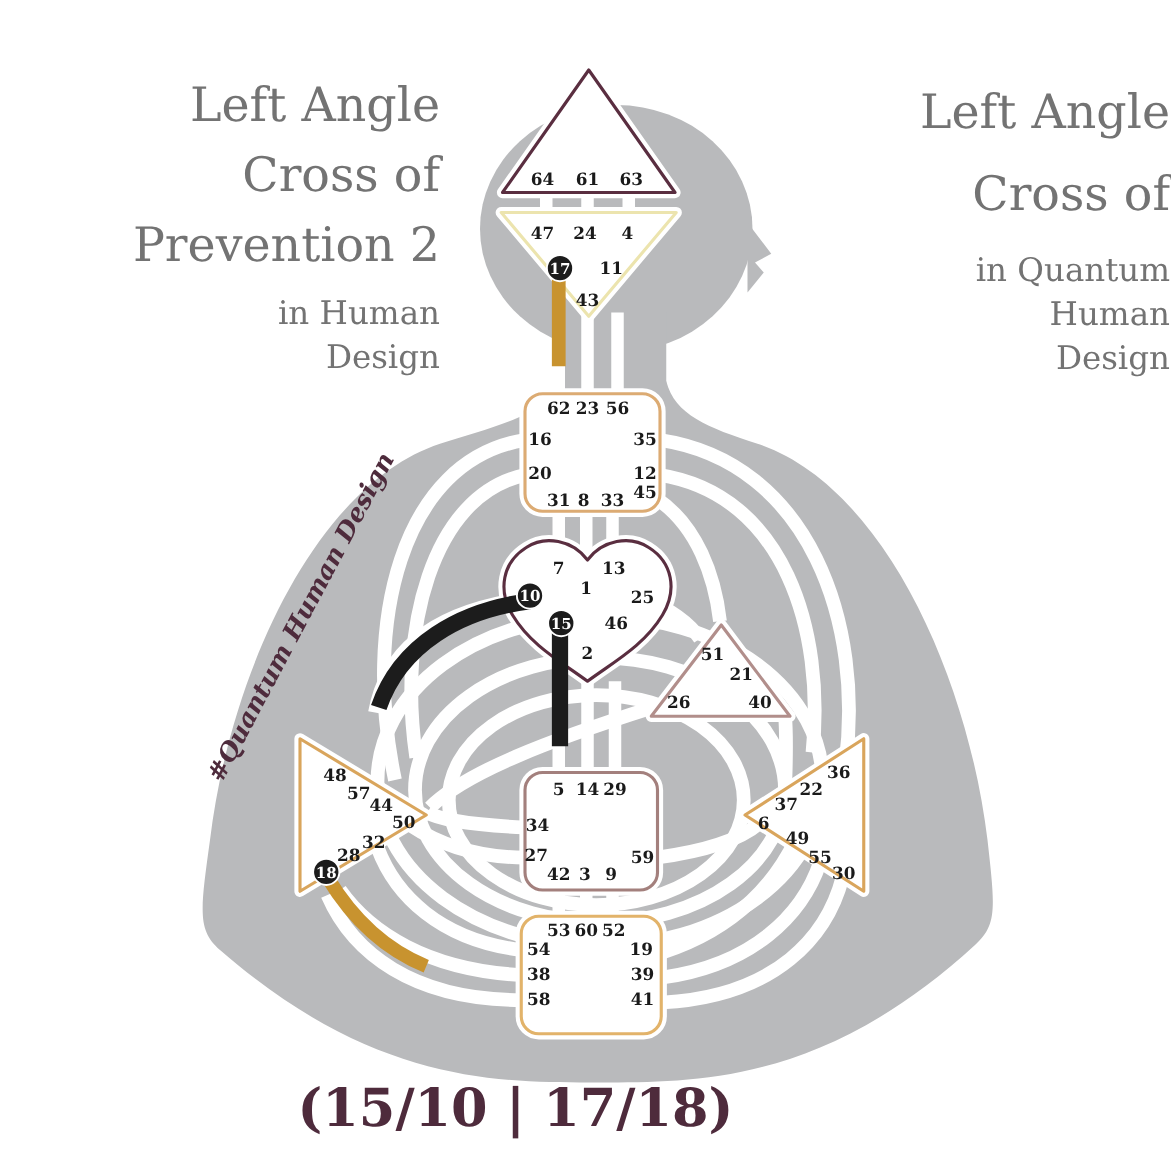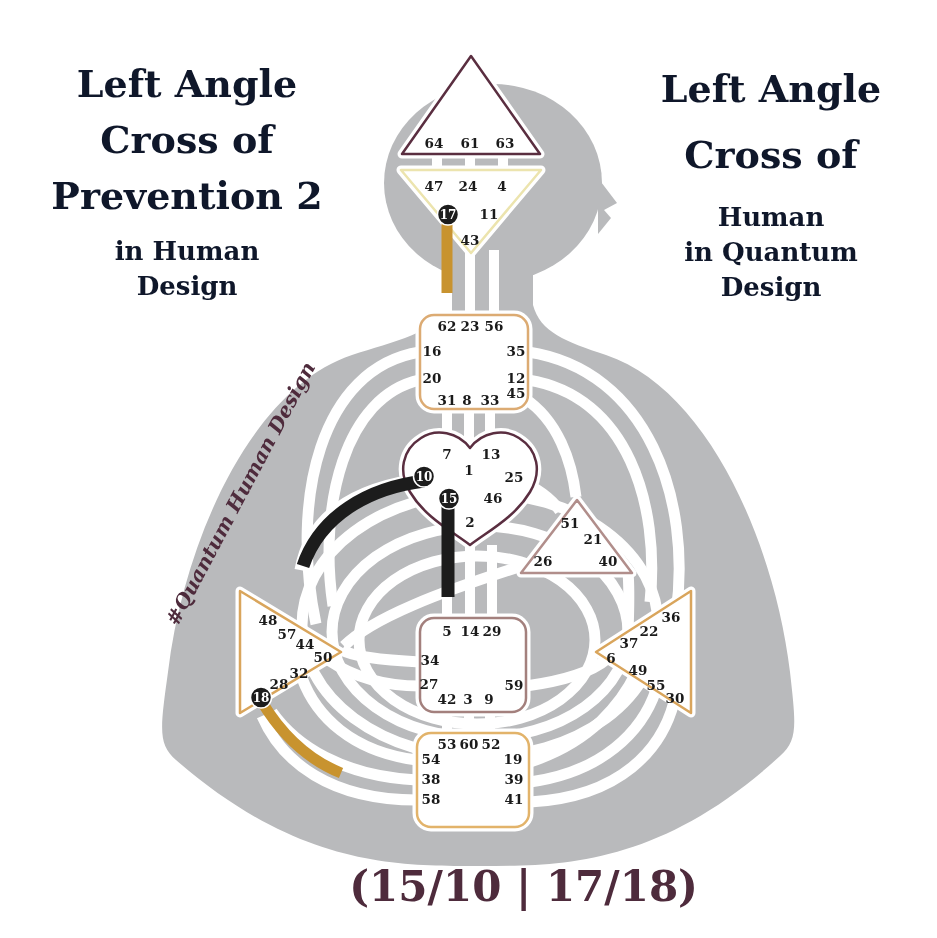--- a/index.html
+++ b/index.html
@@ -1,32 +1,32 @@
 <!DOCTYPE html>
 <html><head>
 <meta charset="utf-8">
 <style>
   html,body{margin:0;padding:0;background:#fff;}
   .stage{position:relative;width:937px;height:938px;background:#fff;overflow:hidden;
          font-family:"DejaVu Serif",serif;}
   .stage svg{position:absolute;left:0;top:0;}
   svg text{font-family:"DejaVu Serif",serif;}
-  .title{position:absolute;text-align:center;color:#0f172a;font-weight:bold;}
+  .title{position:absolute;text-align:right;color:#737373;font-weight:normal;}
   .title .main{font-size:38px;white-space:nowrap;}
   .title-left{left:22px;top:56px;width:330px;}
   .title-left .main{line-height:56px;}
   .title-right{left:606px;top:56px;width:330px;}
   .title-right .main{line-height:66px;}
   .title .sub{font-size:26px;line-height:35px;white-space:nowrap;}
   .title-left .sub-wrap{margin-top:10px;}
   .title-right .sub-wrap{margin-top:12px;}
   .watermark{position:absolute;left:97px;top:488px;width:280px;text-align:center;
              color:#4e2b3c;font-style:italic;font-weight:bold;font-size:20px;
              transform:rotate(-62deg);white-space:nowrap;}
-  .bottom-label{position:absolute;left:238px;top:862px;width:460px;text-align:right;
+  .bottom-label{position:absolute;left:238px;top:862px;width:460px;text-align:left;
                 color:#4e2b3c;font-weight:bold;font-size:42px;white-space:nowrap;}
 </style>
 </head>
 <body>
 
 <div class="stage">
 
   <svg id="graph" width="937" height="938" viewBox="0 0 937 938">
 
     <g fill="#b9babc">
@@ -183,22 +183,22 @@
     <div class="sub-wrap">
       <div class="sub">in Human</div>
       <div class="sub">Design</div>
     </div>
   </div>
 
   <div class="title title-right">
     <div class="main">Left Angle</div>
     <div class="main">Cross of</div>
     <div class="sub-wrap">
+      <div class="sub">in Quantum</div>
       <div class="sub">Human</div>
-      <div class="sub">in Quantum</div>
       <div class="sub">Design</div>
     </div>
   </div>
 
   <div class="watermark">#Quantum Human Design</div>
 
   <div class="bottom-label">(15/10 | 17/18)</div>
 </div>
 
 </body></html>

